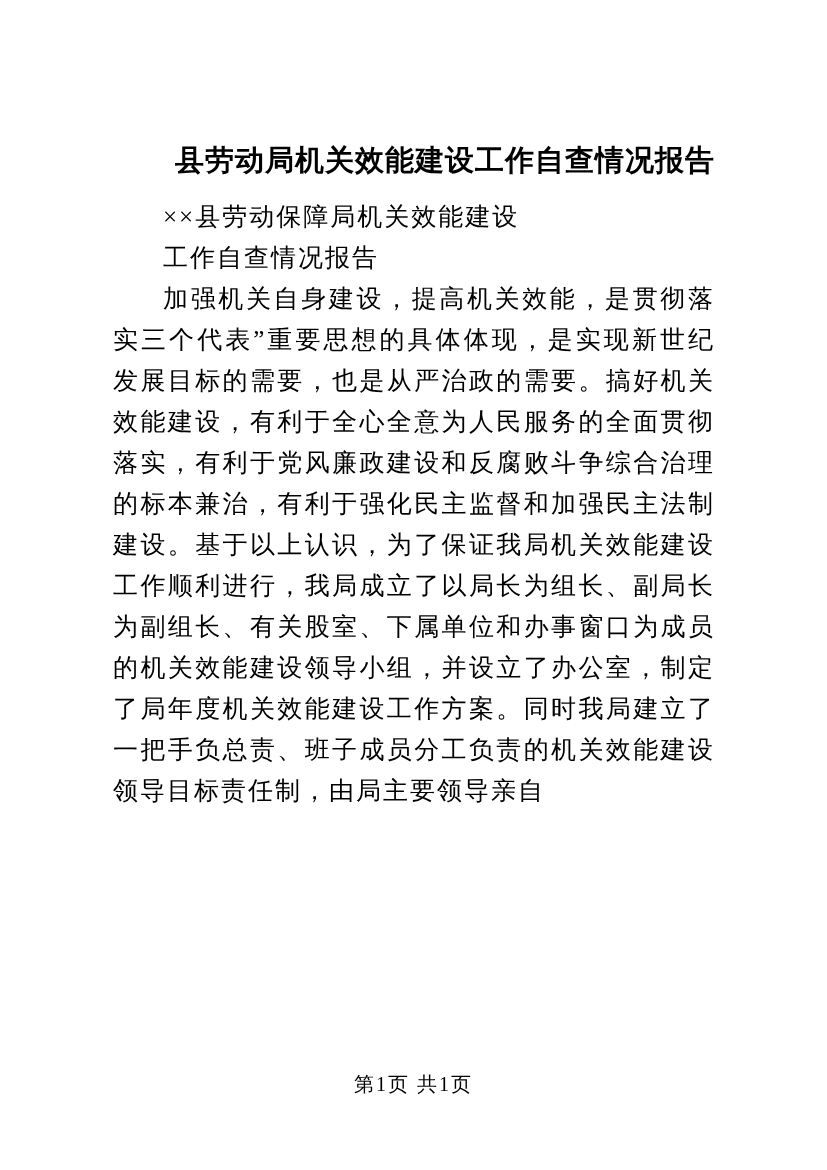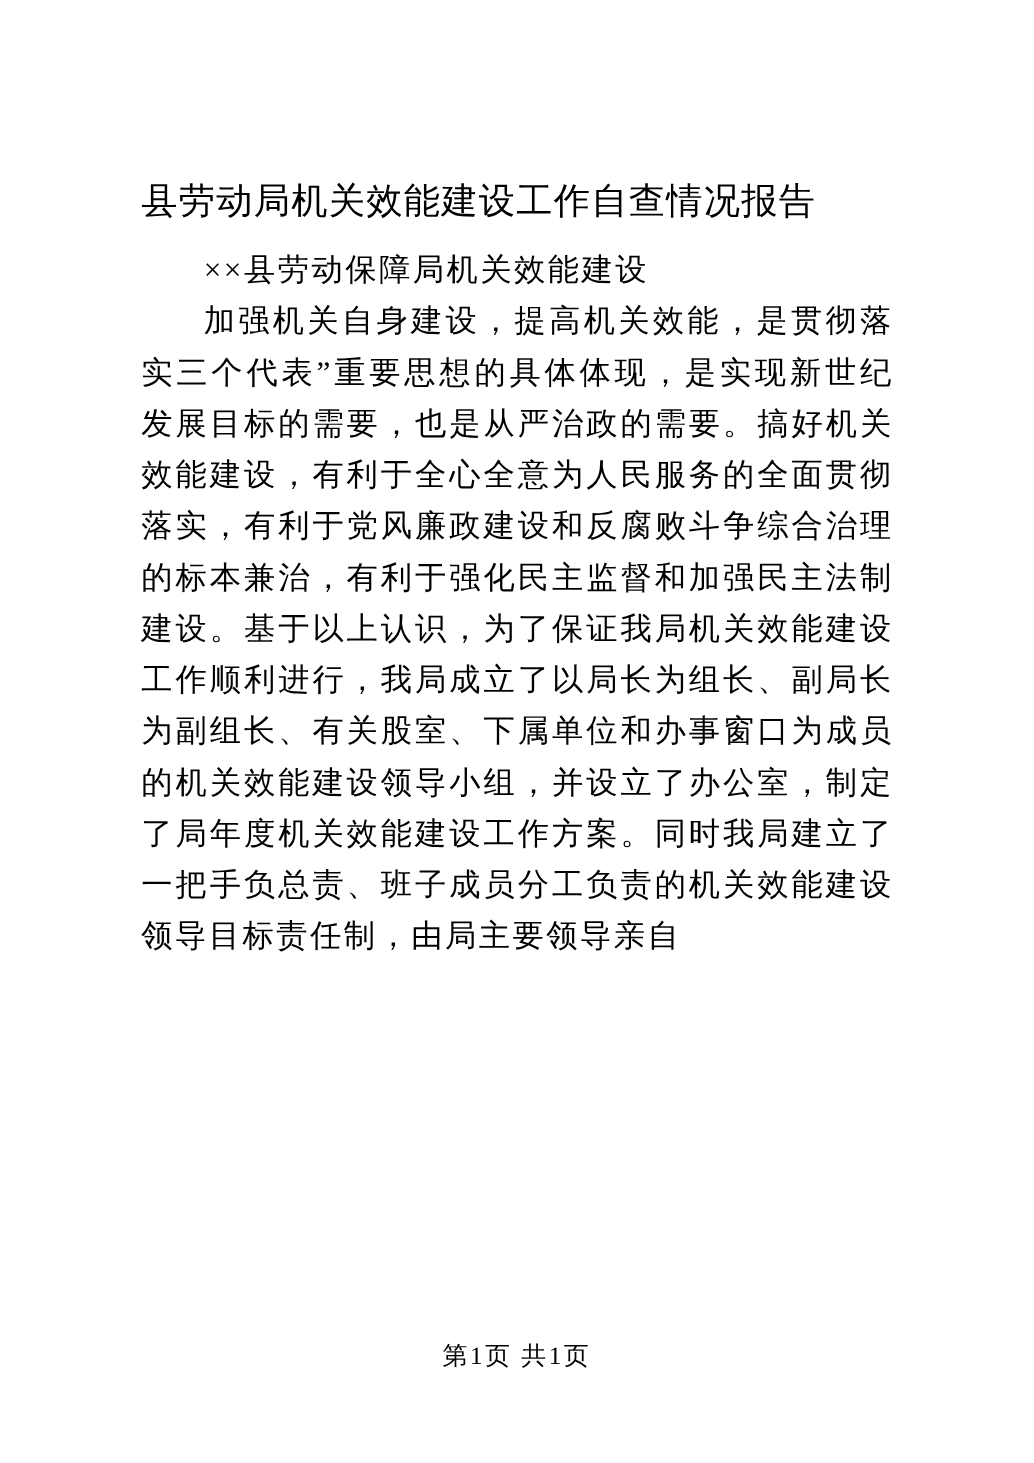--- a/index.html
+++ b/index.html
@@ -15,22 +15,22 @@
   .page {
     width: 827px;
     height: 1170px;
     background: #ffffff;
     position: relative;
     padding: 140px 112px 0 113px;
   }
   .doc-title {
     font-family: "DejaVu Sans", sans-serif;
     font-size: 29px;
-    font-weight: normal;
-    text-align: left;
+    font-weight: bold;
+    text-align: right;
     letter-spacing: 1px;
     margin-bottom: 16px;
     line-height: 40px;
   }
   .para {
     font-size: 25px;
     line-height: 41px;
     text-indent: 2em;
     letter-spacing: 2px;
     text-align: justify;
@@ -47,16 +47,17 @@
     font-family: "Liberation Serif", serif;
   }
 </style>
 </head>
 <body>
 
 <div class="page">
   <h1 class="doc-title">县劳动局机关效能建设工作自查情况报告</h1>
 
   <p class="para">××县劳动保障局机关效能建设</p>
+  <p class="para">工作自查情况报告</p>
   <p class="para">加强机关自身建设，提高机关效能，是贯彻落实三个代表”重要思想的具体体现，是实现新世纪发展目标的需要，也是从严治政的需要。搞好机关效能建设，有利于全心全意为人民服务的全面贯彻落实，有利于党风廉政建设和反腐败斗争综合治理的标本兼治，有利于强化民主监督和加强民主法制建设。基于以上认识，为了保证我局机关效能建设工作顺利进行，我局成立了以局长为组长、副局长为副组长、有关股室、下属单位和办事窗口为成员的机关效能建设领导小组，并设立了办公室，制定了局年度机关效能建设工作方案。同时我局建立了一把手负总责、班子成员分工负责的机关效能建设领导目标责任制，由局主要领导亲自</p>
 
   <div class="footer">第1页 共1页</div>
 </div>
 
 </body></html>

